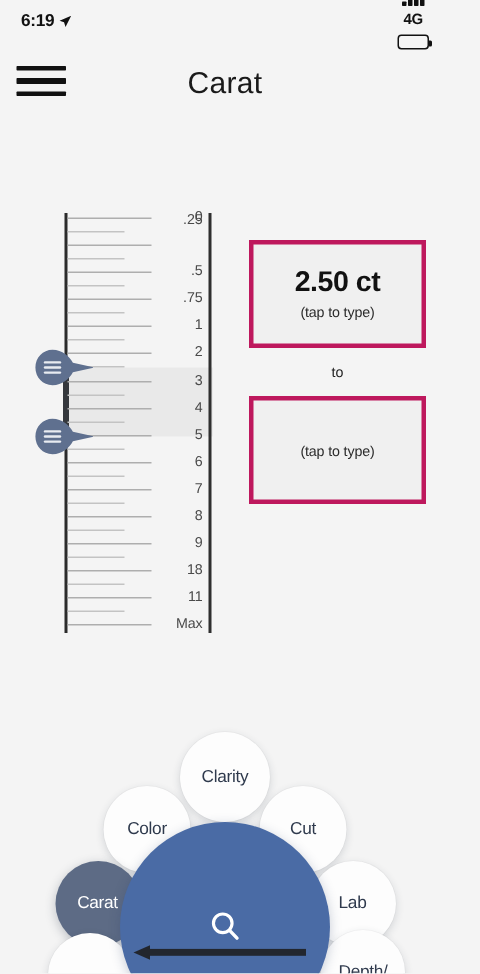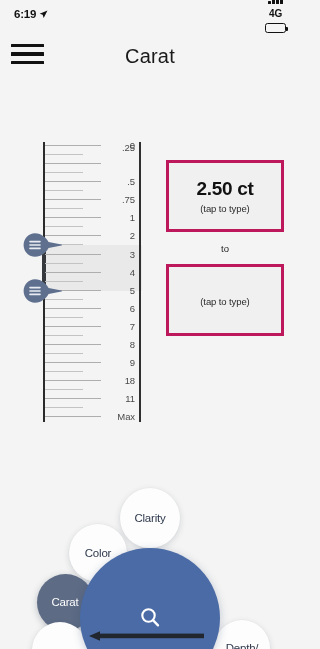--- a/index.html
+++ b/index.html
@@ -286,21 +286,23 @@
     </div>
     <div class="vto">to</div>
     <div class="vbox">
       <div class="sub">(tap to type)</div>
     </div>
   </div>
 
   <div class="bubbles">
       <div class="bubble" style="width: 60px; height: 60px; left: 120px; top: -12px;">Clarity</div>
       <div class="bubble" style="width: 58px; height: 58px; left: 69px; top: 24px;">Color</div>
+      <div class="bubble" style="width: 58px; height: 58px; left: 173px; top: 24px;">Cut</div>
       <div class="bubble selected" style="width: 57px; height: 57px; left: 36.5px; top: 73.5px;">Carat</div>
+      <div class="bubble" style="width: 57px; height: 57px; left: 206.5px; top: 73.5px;">Lab</div>
       <div class="bubble" style="width: 56px; height: 56px; left: 214px; top: 120px;">Depth/</div>
       <div class="bubble" style="width: 56px; height: 56px; left: 32px; top: 122px;"></div>
     </div>
 
   <div class="search-btn" id="search-btn" style="width: 140px; height: 140px; left: 80px; top: 548px;">
     <svg width="30" height="30" viewBox="0 0 30 30">
       <circle cx="13.5" cy="12.5" r="6.2" fill="none" stroke="#ffffff" stroke-width="2.1"></circle>
       <line x1="18.2" y1="17.4" x2="23" y2="22.4" stroke="#ffffff" stroke-width="2.3" stroke-linecap="round"></line>
     </svg>
   </div>

